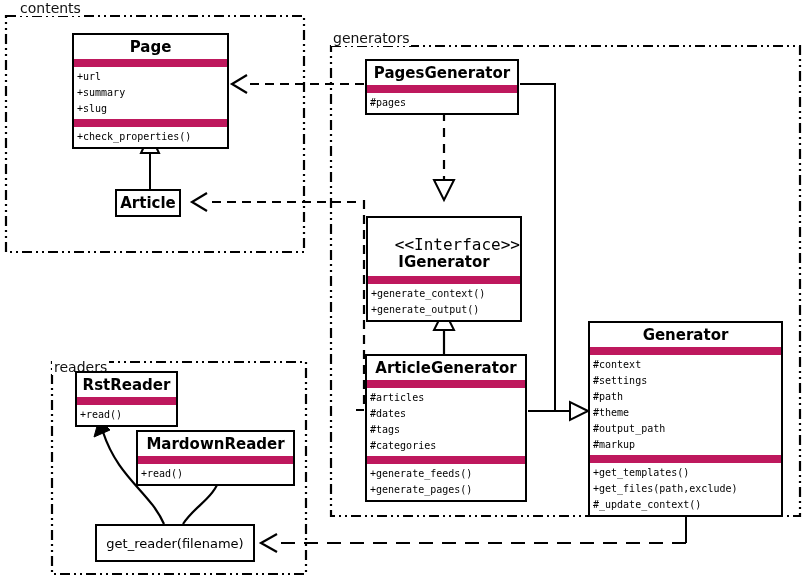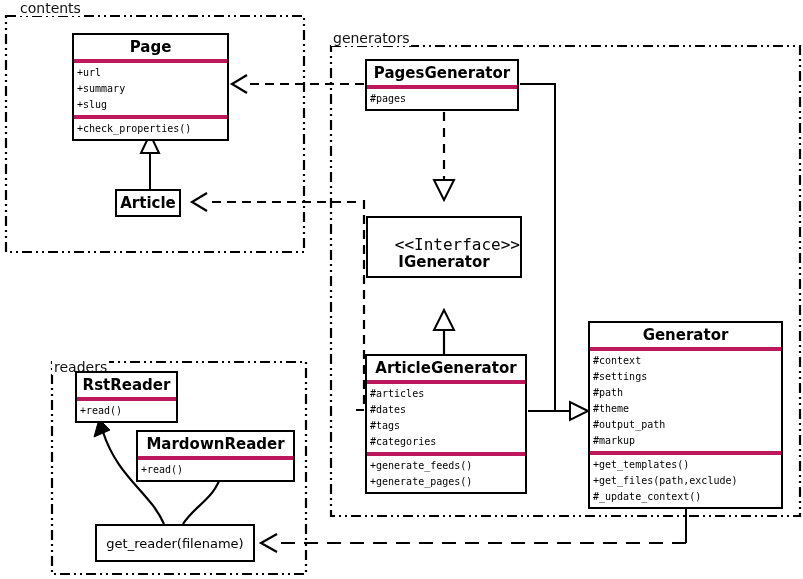--- a/index.html
+++ b/index.html
@@ -4,21 +4,21 @@
 <style>
   html,body{margin:0;padding:0;background:#ffffff;}
   body{width:803px;height:579px;font-family:"DejaVu Sans",sans-serif;color:#000;}
   #stage{position:relative;width:803px;height:579px;overflow:hidden;background:#fff;}
   #svg-layer{position:absolute;left:0;top:0;width:803px;height:579px;}
 
   .pkg-label{position:absolute;font-family:"DejaVu Sans",sans-serif;font-size:14px;
              color:#111;background:#fff;padding:0 2px;white-space:nowrap;line-height:15px;}
 
   .umlbox{position:absolute;box-sizing:border-box;border:2px solid #000;background:#fff;}
-  .umlbox .sec{box-sizing:border-box;border-bottom:4px solid #be185d;}
+  .umlbox .sec{box-sizing:border-box;border-bottom:8px solid #be185d;}
   .umlbox .sec:last-child{border-bottom:none;}
   .title{font-family:"DejaVu Sans",sans-serif;font-weight:bold;font-size:15px;
          text-align:center;line-height:24px;white-space:nowrap;}
   .stereo{font-family:"DejaVu Sans Mono",monospace;font-size:16px;text-align:right;
           line-height:16px;white-space:nowrap;margin-top:16px;}
   .members{font-family:"DejaVu Sans Mono",monospace;font-size:10px;line-height:16px;
            padding:2px 0 2px 3px;white-space:nowrap;}
   .members div{white-space:nowrap;}
   .fnbox{position:absolute;box-sizing:border-box;border:2px solid #000;background:#fff;
          font-family:"DejaVu Sans",sans-serif;font-size:13px;text-align:center;
@@ -121,20 +121,24 @@
     <div class="sec members">
       <div>#pages</div>
     </div>
   </div>
 
   <div class="umlbox" style="left:366px; top:216px; width:156px;">
     <div class="sec" style="padding:3px 0 4px;">
       <div class="stereo">&lt;&lt;Interface&gt;&gt;</div>
       <div class="title" style="line-height:19px;">IGenerator</div>
     </div>
+    <div class="sec members">
+      <div>+generate_context()</div>
+      <div>+generate_output()</div>
+    </div>
   </div>
 
   <div class="umlbox" style="left:588px; top:321px; width:195px;">
     <div class="sec title">Generator</div>
     <div class="sec members">
       <div>#context</div>
       <div>#settings</div>
       <div>#path</div>
       <div>#theme</div>
       <div>#output_path</div>

